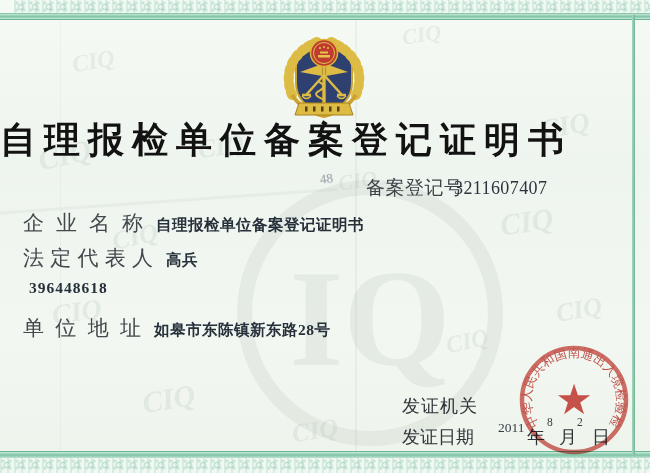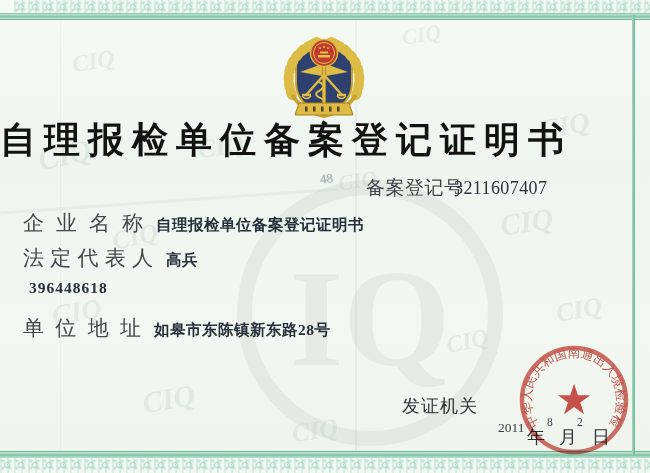--- a/index.html
+++ b/index.html
@@ -153,20 +153,21 @@
   </div>
   <div class="row r3">
     <span class="val">396448618</span>
   </div>
   <div class="row r4">
     <span class="lbl">单位地址</span>
     <span class="val">如皋市东陈镇新东路28号</span>
   </div>
 
   <div class="authority">发证机关</div>
+  <div class="datelbl">发证日期</div>
   <span class="dt year">2011</span>
   <span class="dt yu">年</span>
   <span class="dt month">8</span>
   <span class="dt mu">月</span>
   <span class="dt day">2</span>
   <span class="dt du">日</span>
 
   <svg class="seal" viewBox="0 0 114 114">
     <circle cx="57" cy="57" r="52" fill="none" stroke="#cc4a42" stroke-width="4.5" opacity="0.85"></circle>
     <path id="sealArc" d="M 22,82 A 43,43 0 1 1 92,82" fill="none"></path>

